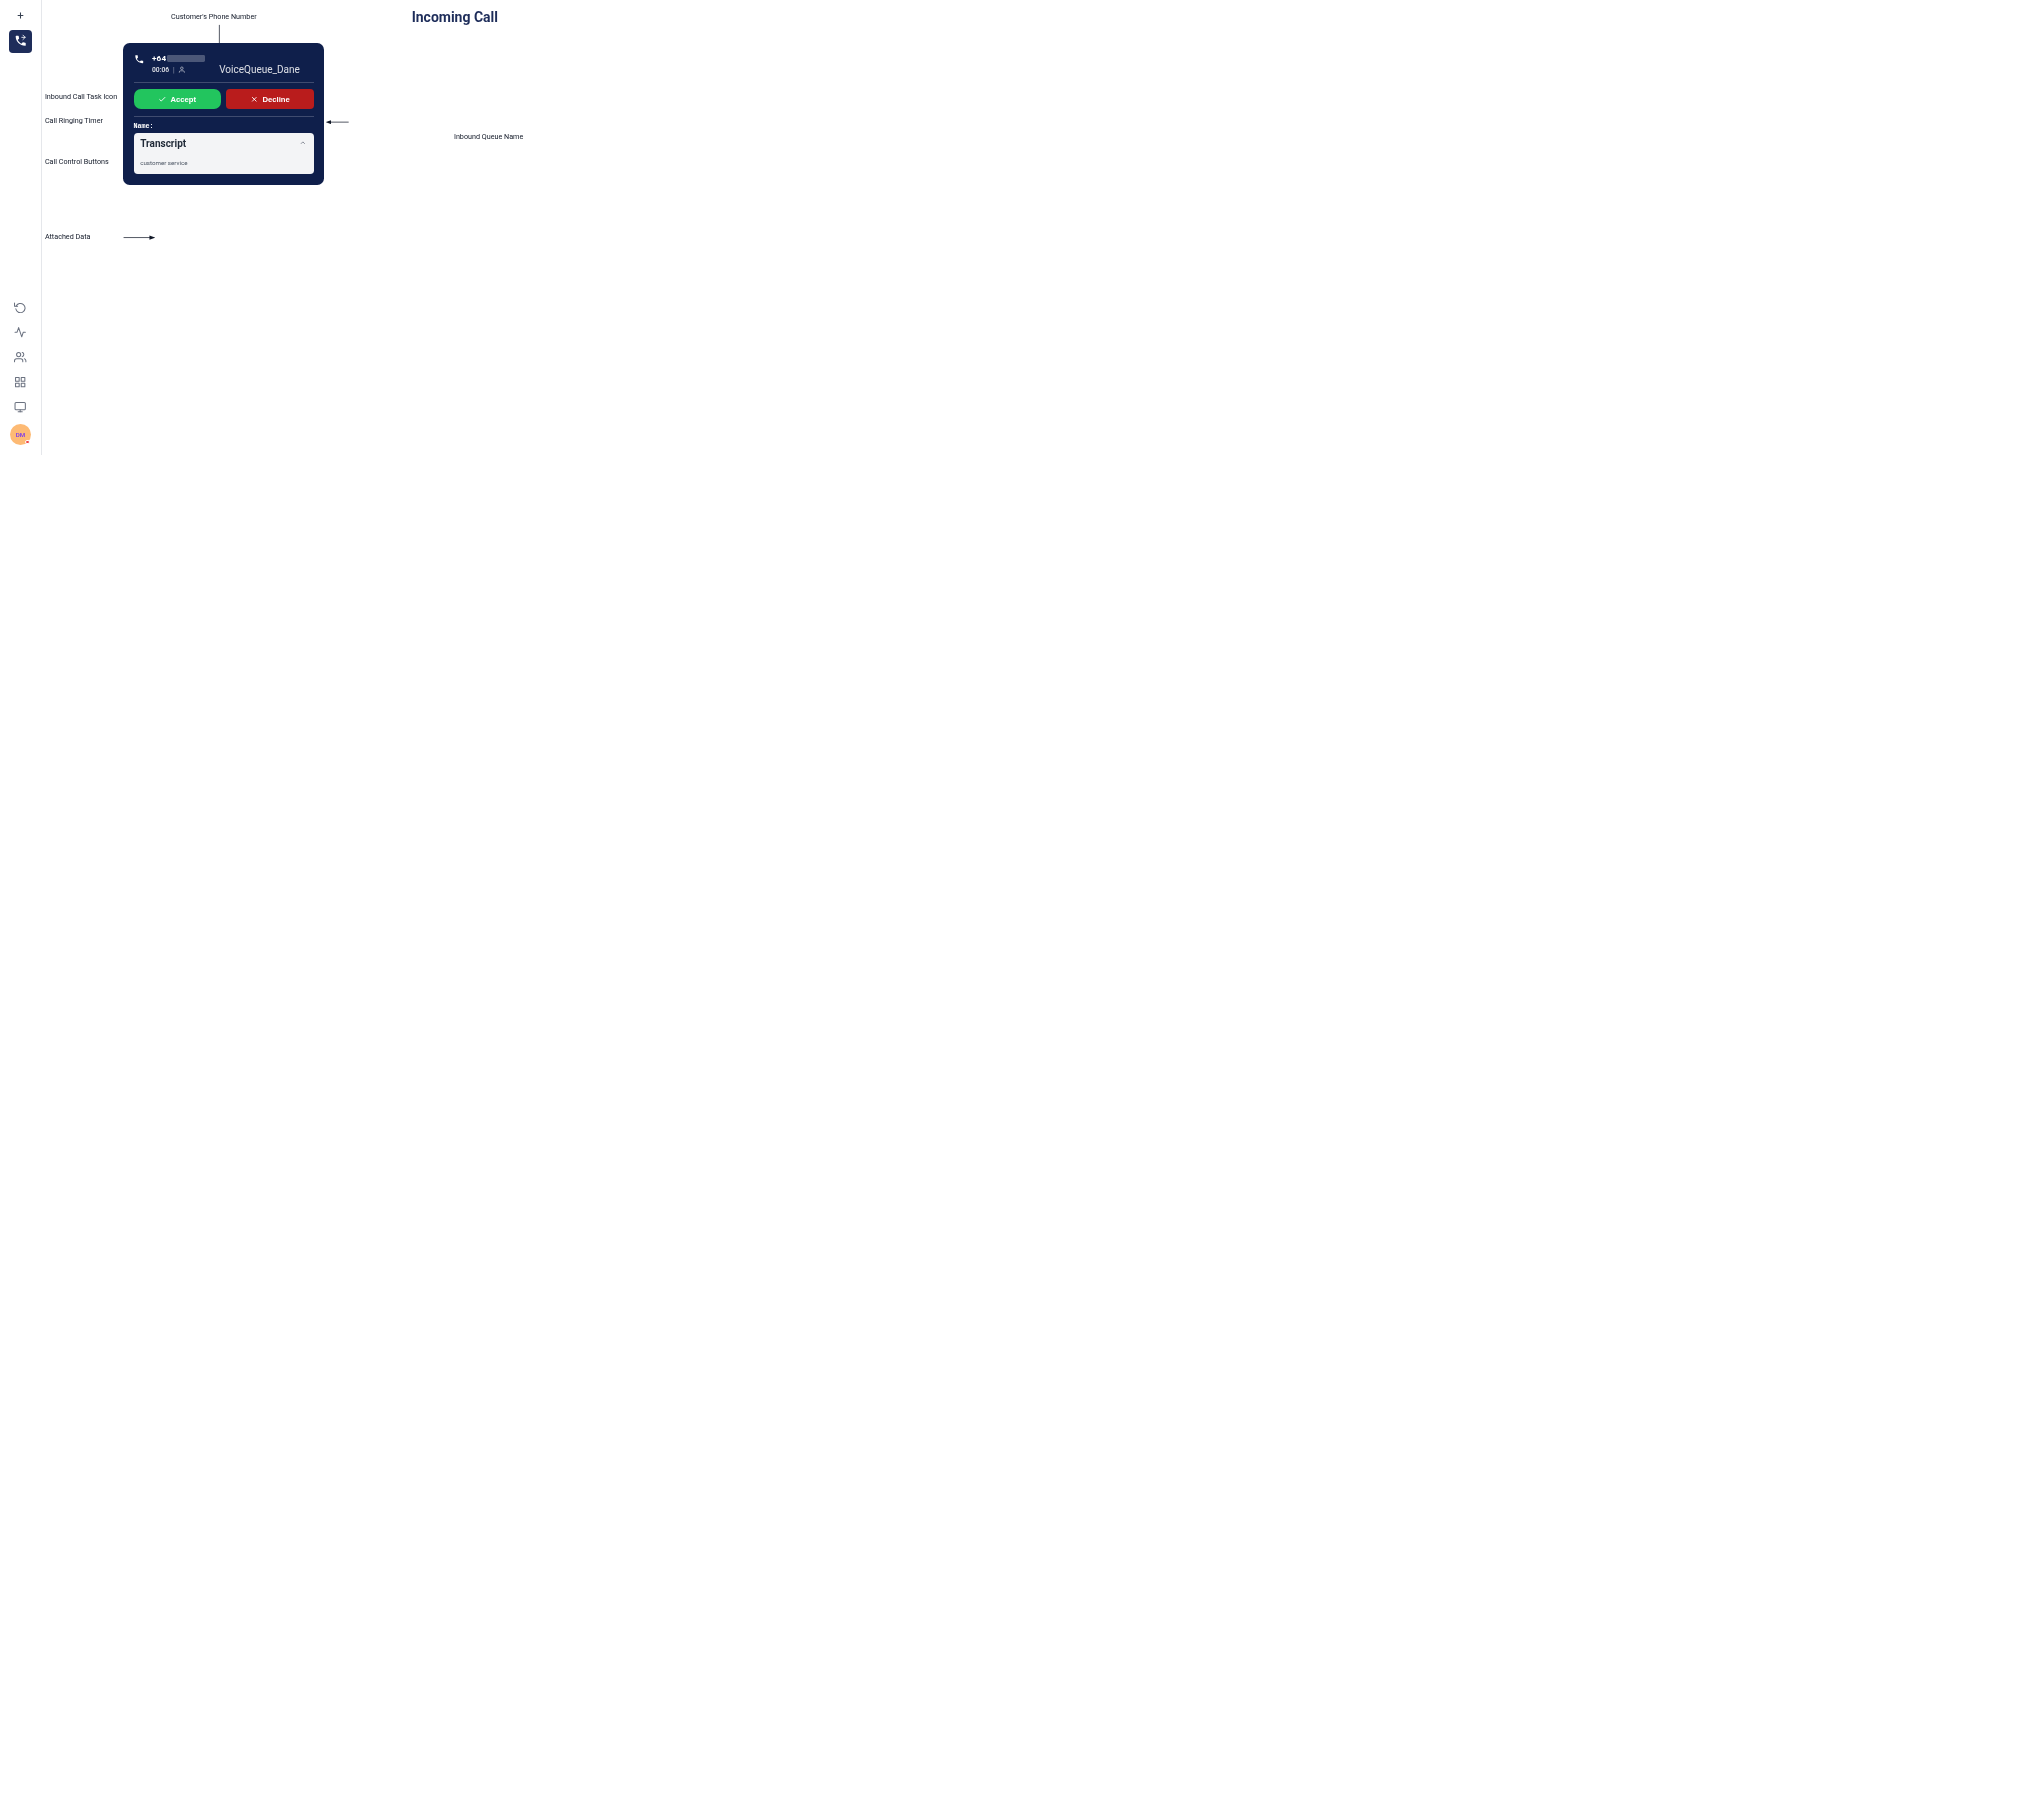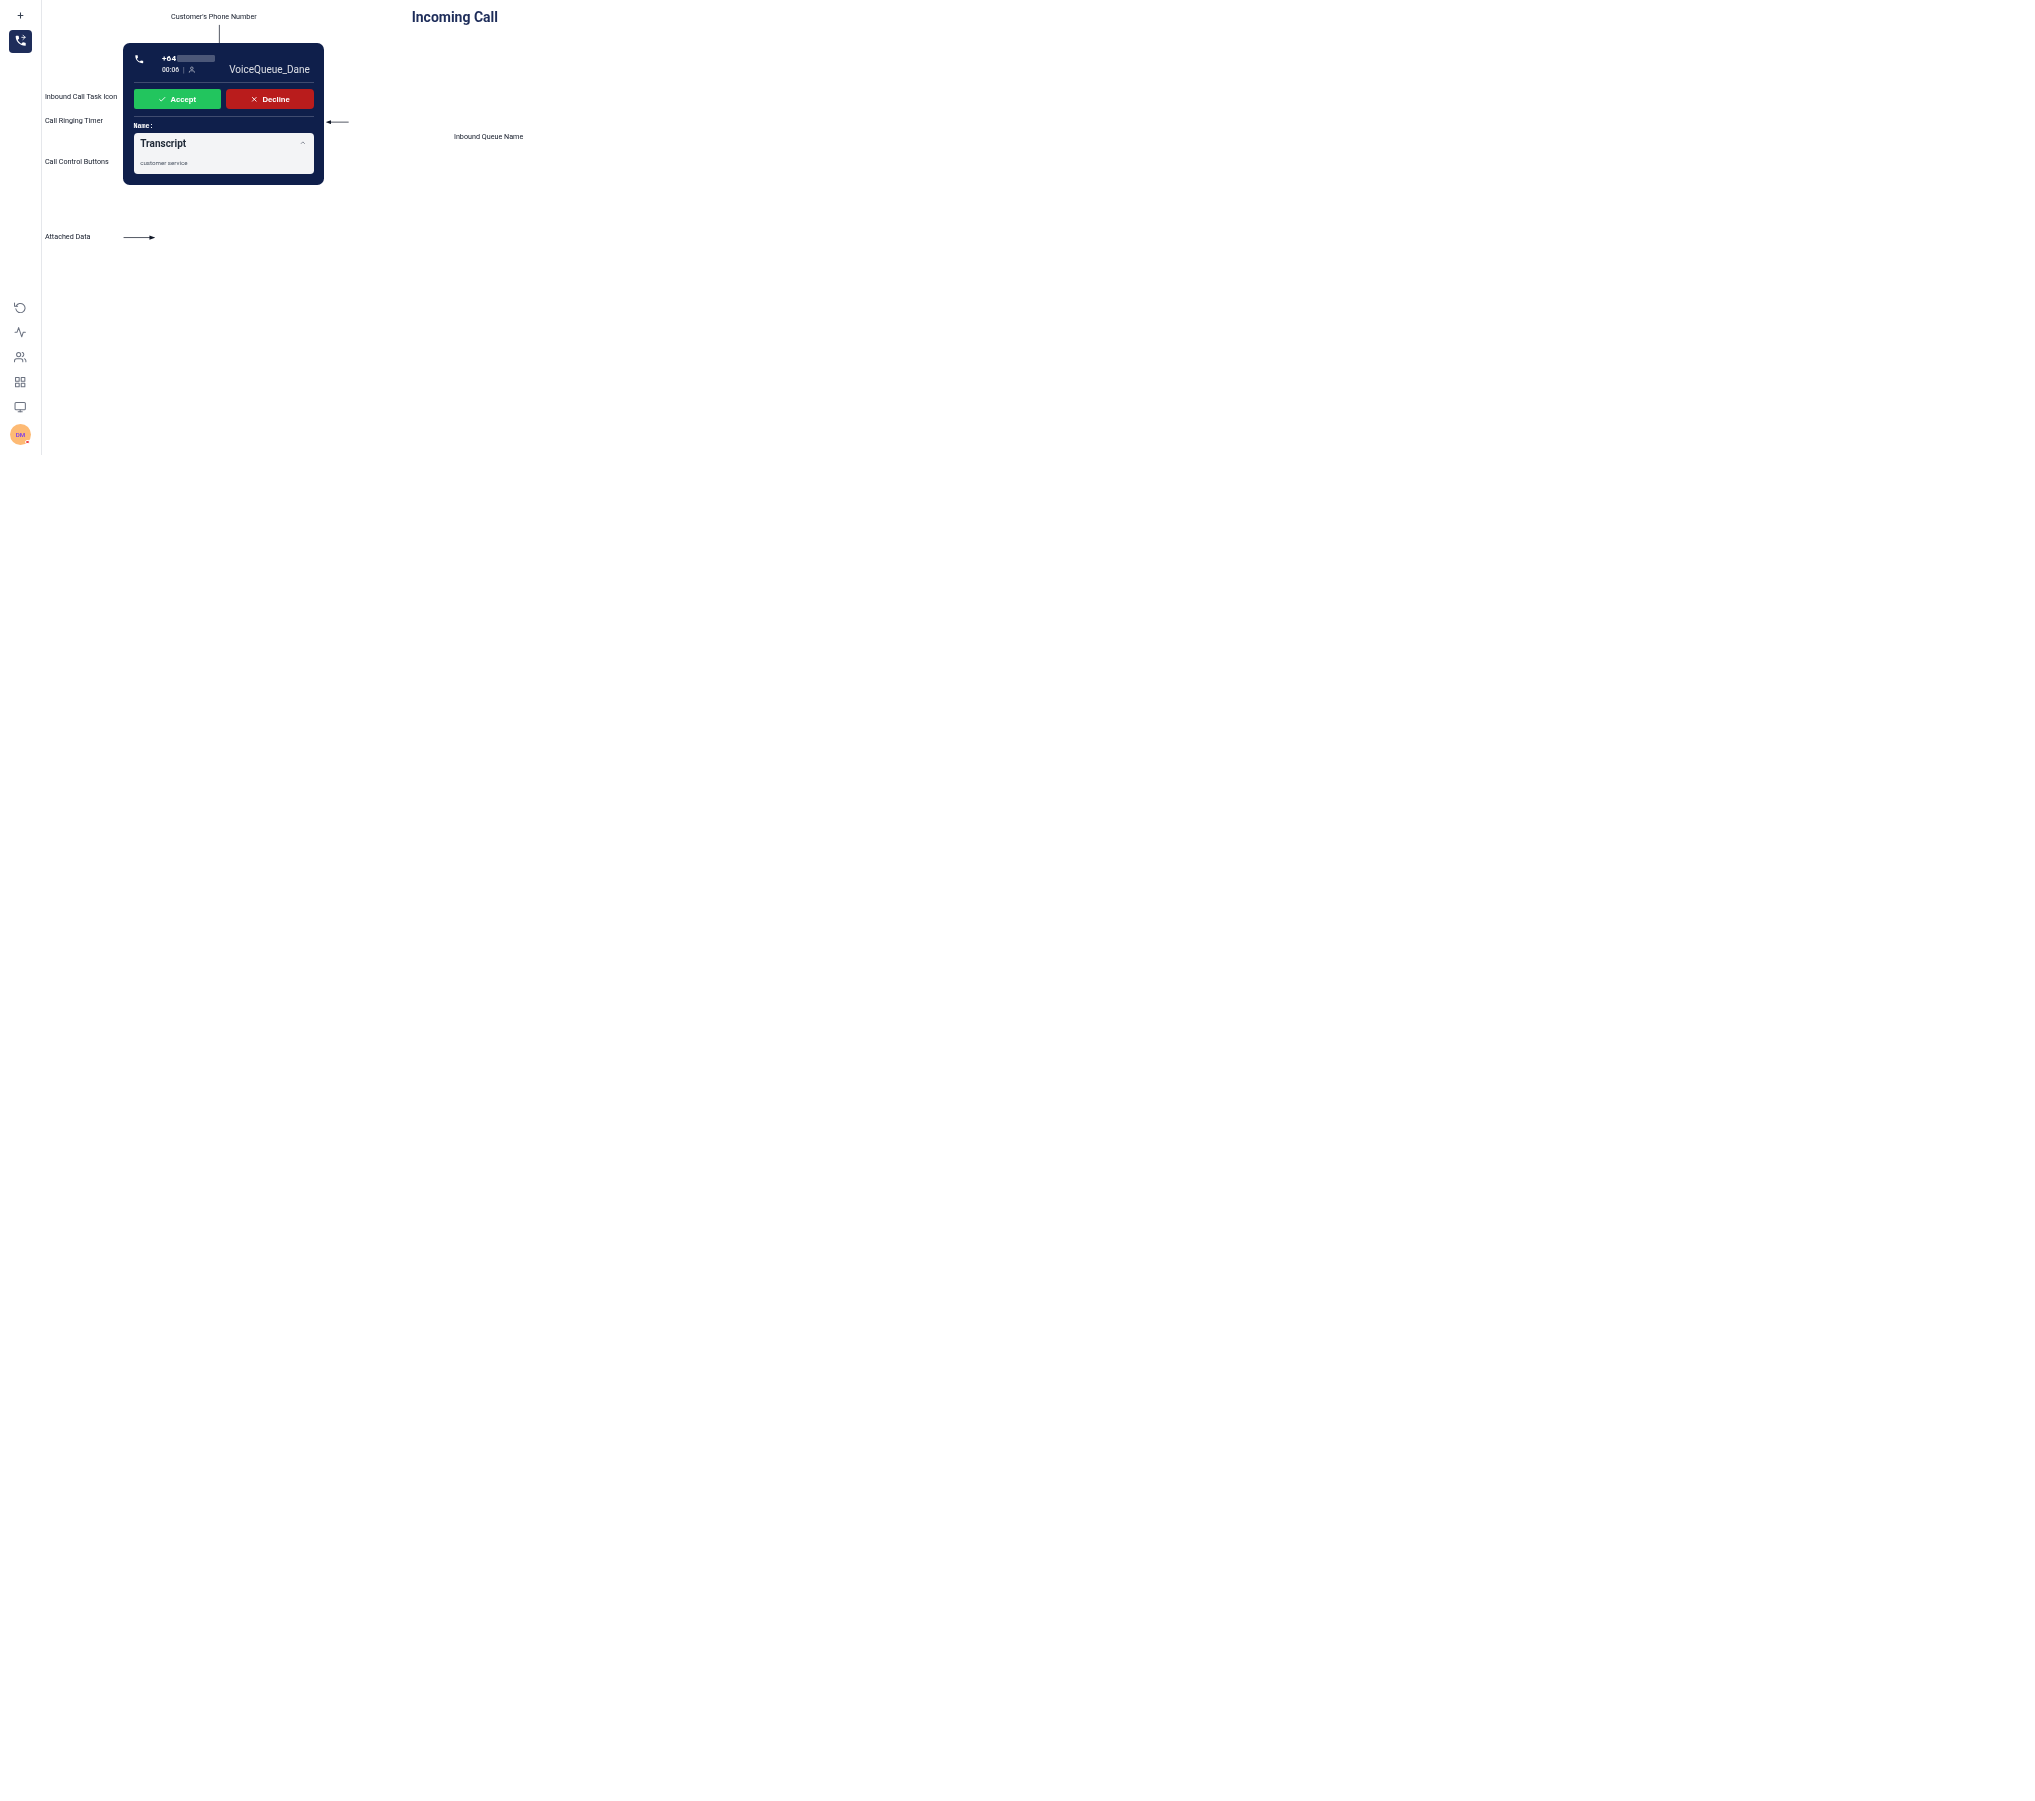--- a/index.html
+++ b/index.html
@@ -151,21 +151,21 @@
       width: 201px;
       background: #0f1f4b;
       border-radius: 6.7px;
       padding: 9.6px 10.5px 11.5px 10.5px;
       color: white;
     }
 
     .call-card-header {
       display: flex;
       align-items: flex-start;
-      gap: 18px;
+      gap: 8px;
       margin-bottom: 6.7px;
     }
 
     .call-phone-icon {
       margin-top: 1.9px;
       flex-shrink: 0;
     }
 
     .call-phone-icon svg {
       width: 10.5px;
@@ -235,21 +235,21 @@
     .call-buttons {
       display: flex;
       gap: 5.7px;
       margin-bottom: 6.7px;
     }
 
     .btn-accept {
       flex: 1;
       background: #22c55e;
       border: none;
-      border-radius: 2px;
+      border-radius: 7px;
       color: white;
       font-size: 7.7px;
       font-weight: 600;
       padding: 5.7px 0;
       cursor: pointer;
       display: flex;
       align-items: center;
       justify-content: center;
       gap: 3.8px;
     }

